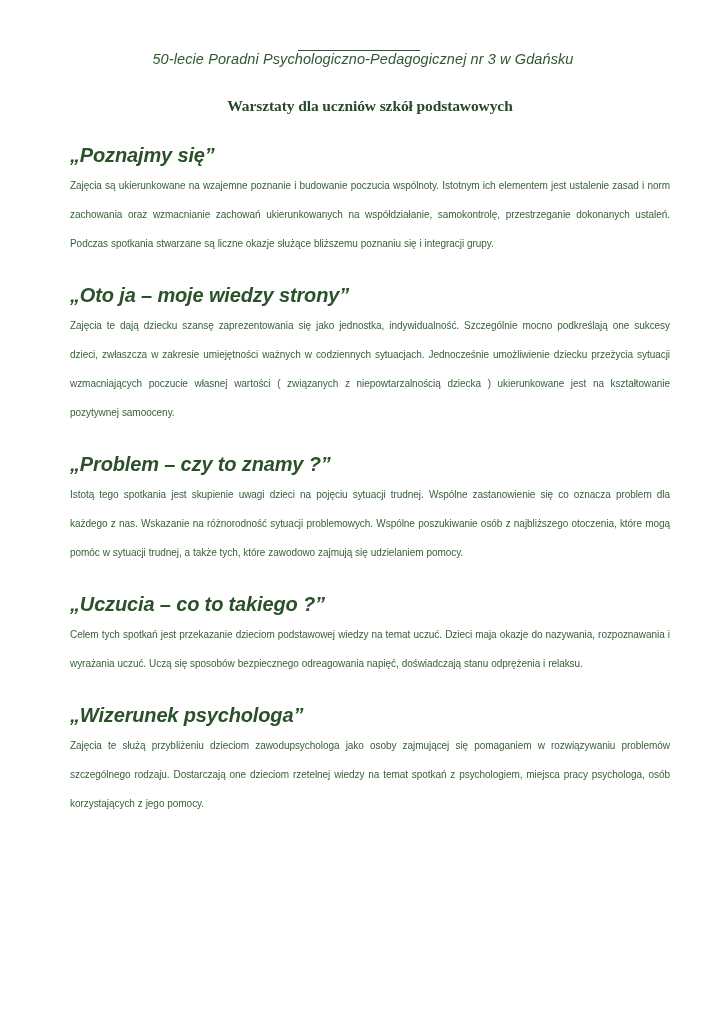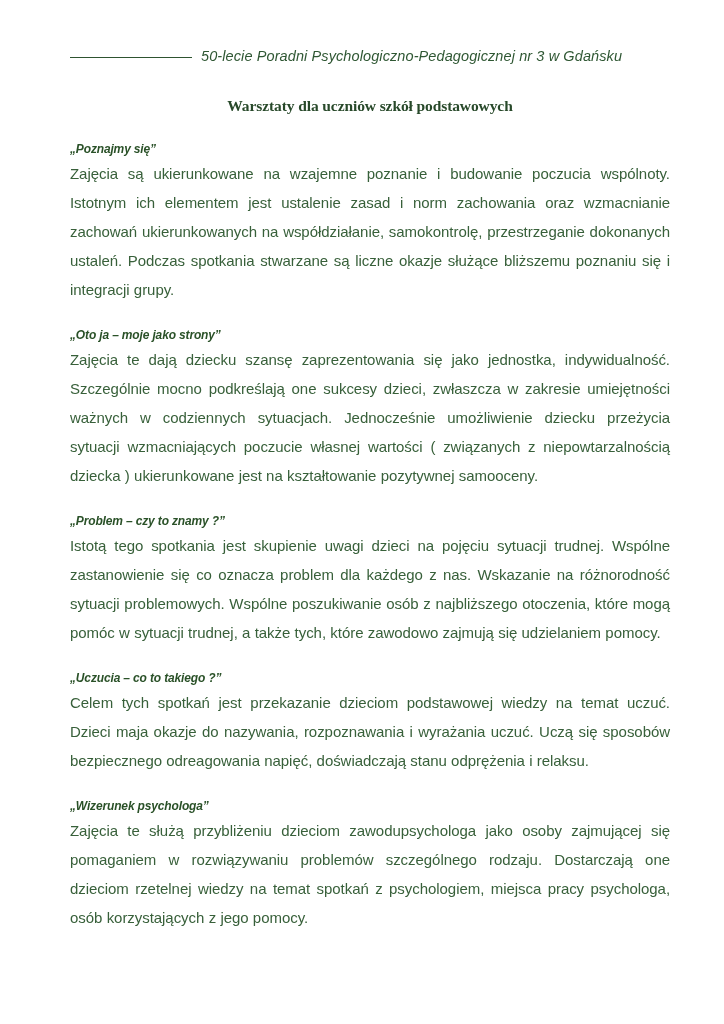--- a/index.html
+++ b/index.html
@@ -30,20 +30,21 @@
 
   
   .header {
     position: absolute;
     left: 70px;
     top: 48px;
     width: 586px;
     display: flex;
     align-items: center;
     gap: 0;
+    flex-direction: column;
   }
   .header-rule {
     flex: 0 0 auto;
     width: 122px;
     height: 0;
     border-top: 1.6px solid #2e5430;
     margin-right: 9px;
     margin-top: 2px;
   }
   .header-text {
@@ -80,31 +81,31 @@
   }
 
   .section {
     margin-bottom: 22px;
   }
   .section:last-child {
     margin-bottom: 12px;
   }
 
   .section-heading {
-    font-size: 12px;
+    font-size: 20px;
     font-weight: bold;
     font-style: italic;
     color: #2a5128;
     line-height: 1.5;
     margin: 0 0 1px 0;
     letter-spacing: -0.15px;
   }
 
   .section-body {
-    font-size: 15px;
+    font-size: 10px;
     color: #38603a;
     line-height: 29px;
     text-align: justify;
     text-justify: inter-word;
     margin: 0;
     letter-spacing: -0.05px;
     word-spacing: 0.2px;
   }
 </style>
 </head>
@@ -120,21 +121,21 @@
   <div class="doc-title">Warsztaty dla uczniów szkół podstawowych</div>
 
   <div class="content">
 
     <div class="section">
       <div class="section-heading">„Poznajmy się”</div>
       <p class="section-body">Zajęcia są ukierunkowane na wzajemne poznanie i budowanie poczucia wspólnoty. Istotnym ich elementem jest ustalenie zasad i norm zachowania oraz wzmacnianie zachowań ukierunkowanych na współdziałanie, samokontrolę, przestrzeganie dokonanych ustaleń. Podczas spotkania stwarzane są liczne okazje służące bliższemu poznaniu się i integracji grupy.</p>
     </div>
 
     <div class="section">
-      <div class="section-heading">„Oto ja – moje jako strony”</div>
+      <div class="section-heading">„Oto ja – moje wiedzy strony”</div>
       <p class="section-body">Zajęcia te dają dziecku szansę zaprezentowania się jako jednostka, indywidualność. Szczególnie mocno podkreślają one sukcesy dzieci, zwłaszcza w zakresie umiejętności ważnych w codziennych sytuacjach. Jednocześnie umożliwienie dziecku przeżycia sytuacji wzmacniających poczucie własnej wartości ( związanych z niepowtarzalnością dziecka ) ukierunkowane jest na kształtowanie pozytywnej samooceny.</p>
     </div>
 
     <div class="section">
       <div class="section-heading">„Problem – czy to znamy ?”</div>
       <p class="section-body">Istotą tego spotkania jest skupienie uwagi dzieci na pojęciu sytuacji trudnej. Wspólne zastanowienie się co oznacza problem dla każdego z nas. Wskazanie na różnorodność sytuacji problemowych. Wspólne poszukiwanie osób z najbliższego otoczenia, które mogą pomóc w sytuacji trudnej, a także tych, które zawodowo zajmują się udzielaniem pomocy.</p>
     </div>
 
     <div class="section">
       <div class="section-heading">„Uczucia – co to takiego ?”</div>

